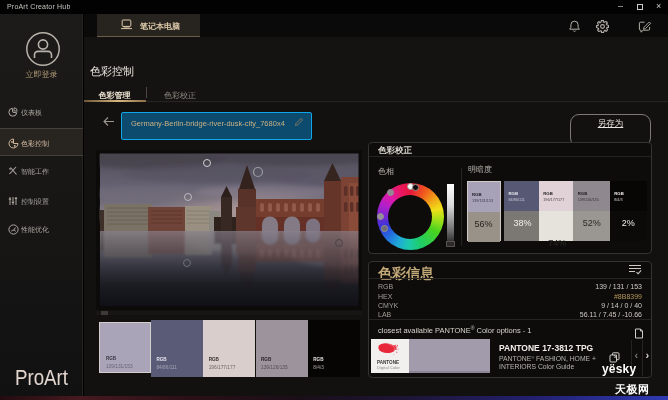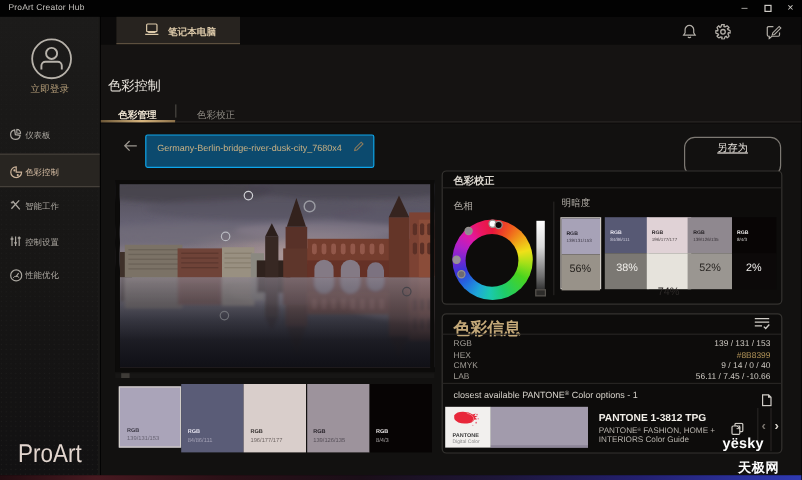--- a/index.html
+++ b/index.html
@@ -422,21 +422,21 @@
       <circle cx="26.5" cy="6.5" r="0.7" fill="#e8677a"></circle>
       <circle cx="27.5" cy="10" r="0.6" fill="#e8879a"></circle>
       <circle cx="25.8" cy="13.2" r="0.7" fill="#e8677a"></circle>
       <circle cx="23" cy="15.5" r="0.6" fill="#eaa0ae"></circle>
       <path d="M18 5.2 q4.5 1 5.6 3.6 q0.8 2-1.2 3.8" fill="none" stroke="#f2a9a9" stroke-width="0.7" opacity="0.8"></path>
       <text x="6" y="25" font-size="4.6" font-weight="bold" fill="#3a3a3a" font-family="Liberation Sans">PANTONE</text>
       <text x="6" y="30" font-size="4.2" fill="#8a8a8a" font-family="Liberation Sans">Digital Color</text>
     </svg>
   </div>
   <div id="pswatch" class="abs"></div>
-  <div id="pt1" class="abs">PANTONE 1-3812 TPG</div>
+  <div id="pt1" class="abs">PANTONE 17-3812 TPG</div>
   <div id="pt2" class="abs">PANTONE<span style="font-size:4px;vertical-align:2px;">®</span> FASHION, HOME +</div>
   <div id="pt3" class="abs">INTERIORS Color Guide</div>
   <svg class="abs" style="left:609px;top:352px;" width="11" height="11" viewBox="0 0 11 11">
     <rect x="1" y="3" width="6.5" height="7" rx="1" fill="none" stroke="#cfccc6" stroke-width="1"></rect>
     <path d="M3.5 3 V1.5 a0.7 0.7 0 0 1 0.7-0.7 H9 a1 1 0 0 1 1 1 V7 a0.7 0.7 0 0 1-0.7 0.7 H7.6" fill="none" stroke="#cfccc6" stroke-width="1"></path>
     <path d="M4.8 2.8 L7.4 5.2 M7.4 2.6 v2.6 h-2.6" fill="none" stroke="#cfccc6" stroke-width="0.8"></path>
   </svg>
   <div id="navd1" class="abs"></div>
   <div id="navd2" class="abs"></div>
   <div id="navl" class="abs">‹</div>

